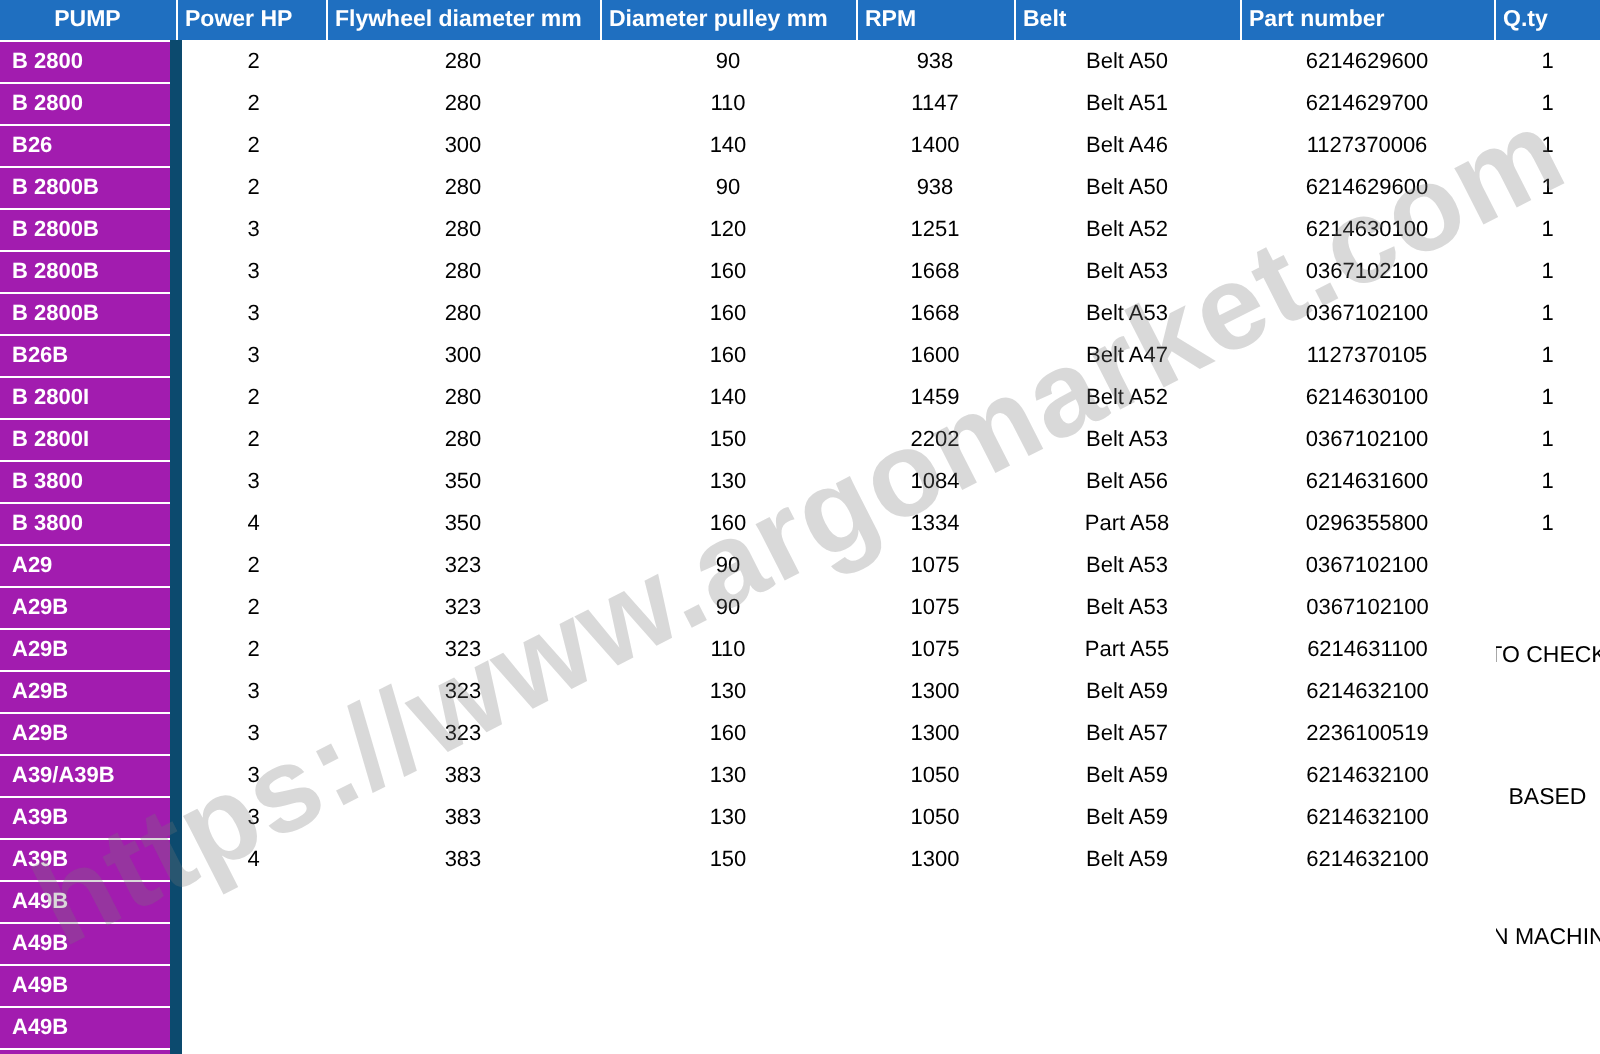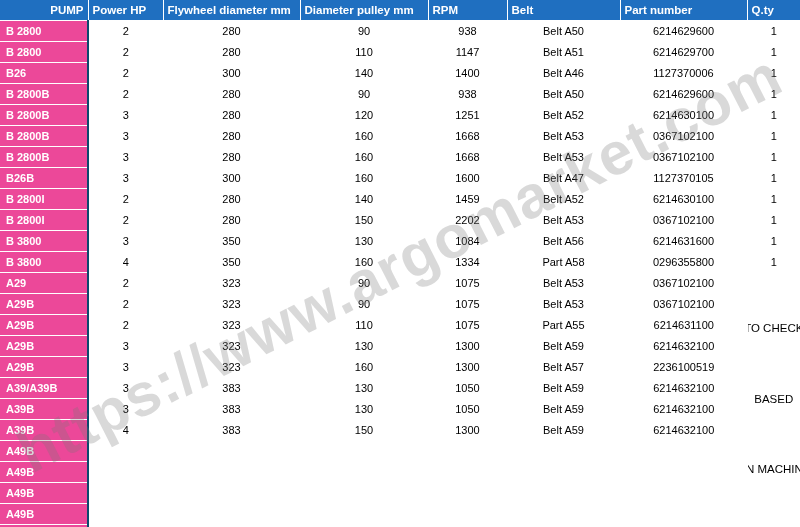--- a/index.html
+++ b/index.html
@@ -40,43 +40,43 @@
     font-weight: bold;
     font-size: 11.5px;
     height: 20px;
     padding: 0 4px;
     text-align: left;
     border-right: 1px solid #ffffff;
     border-bottom: 1px solid #ffffff;
     white-space: nowrap;
   }
   thead th.left {
-    text-align: right;
+    text-align: center;
   }
   thead th:last-child { border-right: none; }
 
   tbody td {
     height: 20px;
     padding: 0 4px;
     font-size: 11px;
     color: #000000;
     text-align: center;
     border-right: 1px solid #ffffff;
     border-bottom: 1px solid #ffffff;
     background: #ffffff;
     white-space: nowrap;
     overflow: hidden;
   }
   tbody td.pump {
-    background: #ec4899;
+    background: #a21caf;
     color: #ffffff;
     font-weight: bold;
     text-align: left;
     padding-left: 6px;
-    border-right: 2px solid #0c4a6e;
+    border-right: 6px solid #0c4a6e;
   }
   tbody td.blank {
     background: #ffffff;
   }
   tbody tr td:last-child { border-right: none; }
 
   td.note {
     background: #ffffff;
     color: #000000;
     font-size: 11.5px;

